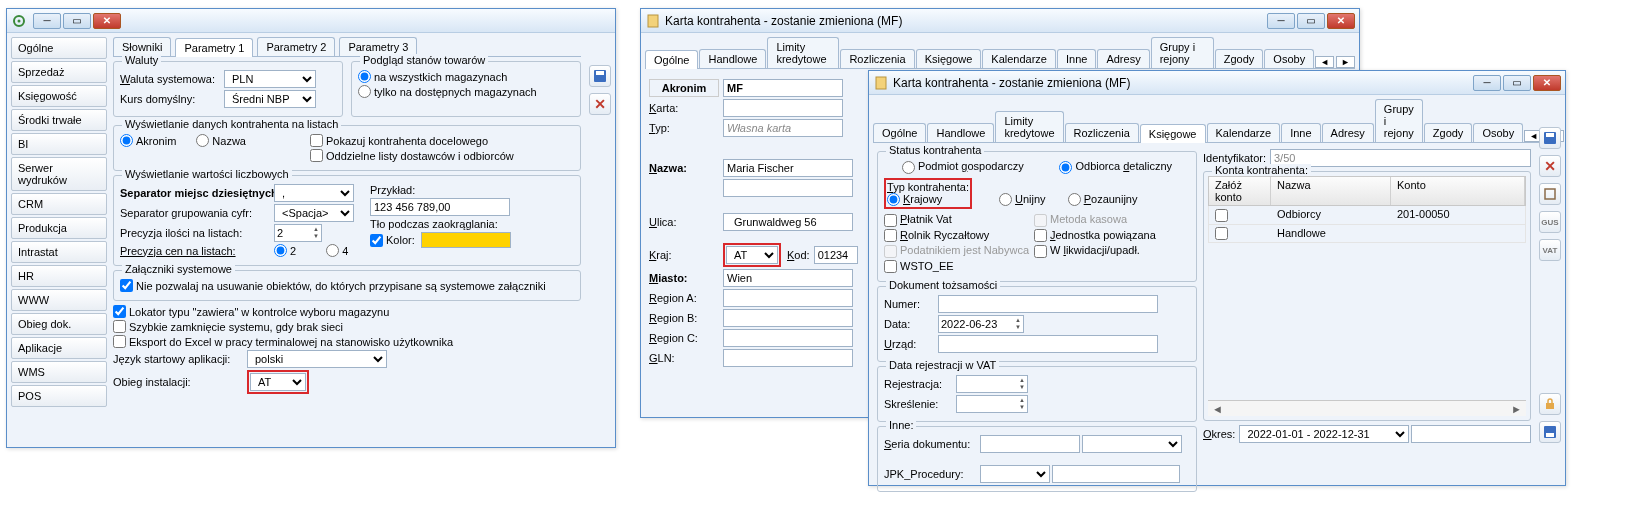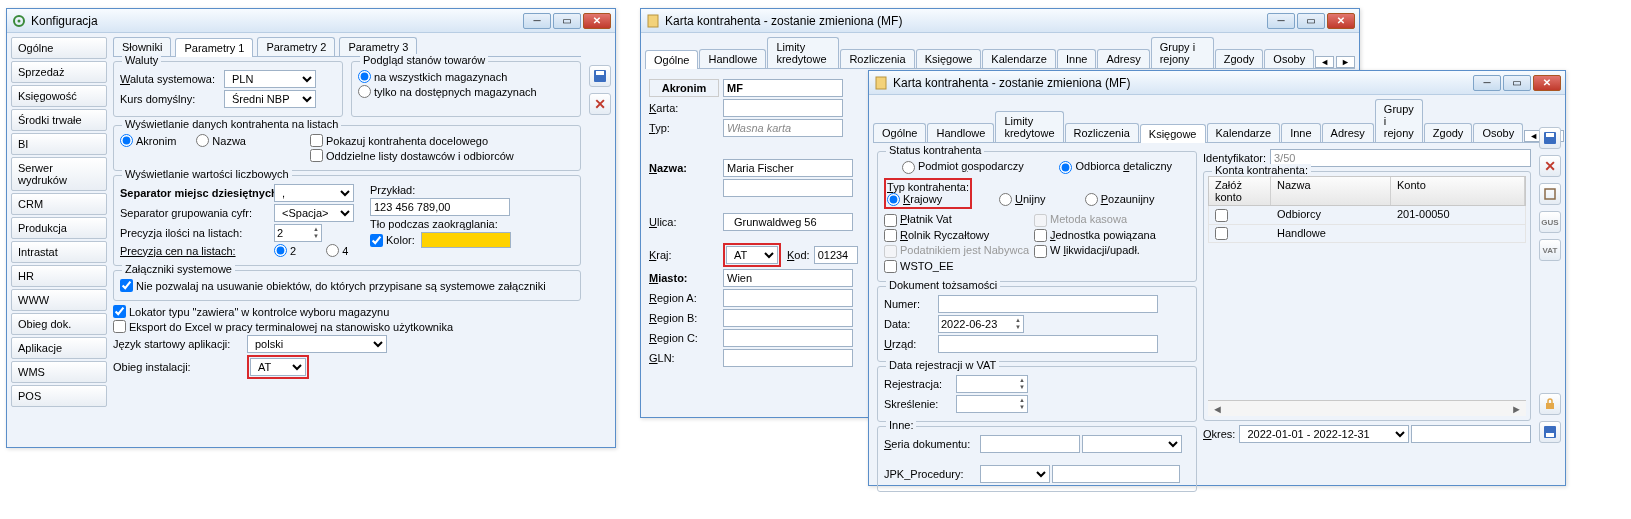--- a/index.html
+++ b/index.html
@@ -103,21 +103,20 @@
 <body>
 
 <div class="window" style="left:6px; top:8px; width:610px; height:440px;">
   <div class="titlebar">
     <span class="icon">
       <svg width="14" height="14" viewBox="0 0 14 14">
           <circle cx="7" cy="7" r="5" fill="none" stroke="#3a8a3a" stroke-width="2"></circle>
           <circle cx="7" cy="7" r="1.5" fill="#3a8a3a"></circle>
         </svg>
     </span>
-    <span class="title">Konfiguracja</span>
     <span class="winbtn">─</span>
     <span class="winbtn">▭</span>
     <span class="winbtn close">✕</span>
   </div>
   <div class="content" style="display:flex; height:calc(100% - 24px); position:relative;">
 
     <div style="margin-right:6px;">
       <div class="nav-btn">Ogólne</div>
       <div class="nav-btn">Sprzedaż</div>
       <div class="nav-btn">Księgowość</div>
@@ -246,20 +245,24 @@
         <span class="legend">Załączniki systemowe</span>
         <div class="row">
             <input type="checkbox" checked="" style="">
             <span>Nie pozwalaj na usuwanie obiektów, do których przypisane są systemowe załączniki</span>
           </div>
       </div>
 
       <div class="row">
           <input type="checkbox" checked="" style="">
           <span>Lokator typu "zawiera" w kontrolce wyboru magazynu</span>
+        </div>
+      <div class="row">
+          <input type="checkbox" style="">
+          <span>Szybkie zamknięcie systemu, gdy brak sieci</span>
         </div>
       <div class="row">
           <input type="checkbox" style="">
           <span>Eksport do Excel w pracy terminalowej na stanowisko użytkownika</span>
         </div>
       <div class="row">
           <span class="label" style="width:130px;">Język startowy aplikacji:</span>
           <select style="width:140px;"><option>polski</option></select>
         </div>
       <div class="row">
@@ -408,21 +411,21 @@
           <span class="legend">Status kontrahenta</span>
           <div class="row" style="justify-content:space-around;">
             <span><input type="radio" style=""><span>Podmiot <span class="underline-letter">g</span>ospodarczy</span></span>
             <span><input type="radio" checked="" style=""><span>Odbiorca <span class="underline-letter">d</span>etaliczny</span></span>
           </div>
           <div class="highlight-red" style="display:inline-block; margin-top:2px;">
             <div style="font-size:11px;"><span class="underline-letter">T</span>yp kontrahenta:</div>
             <div><input type="radio" checked="" style=""><span><span class="underline-letter">K</span>rajowy</span></div>
           </div>
           <span style="margin-left:24px;"><input type="radio" style=""><span><span class="underline-letter">U</span>nijny</span></span>
-          <span style="margin-left:36px;"><input type="radio" style=""><span><span class="underline-letter">P</span>ozaunijny</span></span>
+          <span style="margin-left:19px;"><input type="radio" style=""><span><span class="underline-letter">P</span>ozaunijny</span></span>
           <div class="row" style="margin-top:4px;">
             <span style="width:150px;"><input type="checkbox" style=""><span><span class="underline-letter">P</span>łatnik Vat</span></span>
             <span style="color:#999;"><input type="checkbox" disabled="" style=""><span>Metoda kasowa</span></span>
           </div>
           <div class="row">
             <span style="width:150px;"><input type="checkbox" style=""><span><span class="underline-letter">R</span>olnik Ryczałtowy</span></span>
             <span><input type="checkbox" style=""><span><span class="underline-letter">J</span>ednostka powiązana</span></span>
           </div>
           <div class="row">
             <span style="width:150px;color:#999;"><input type="checkbox" disabled="" style=""><span>Podatnikiem jest Nabywca</span></span>

